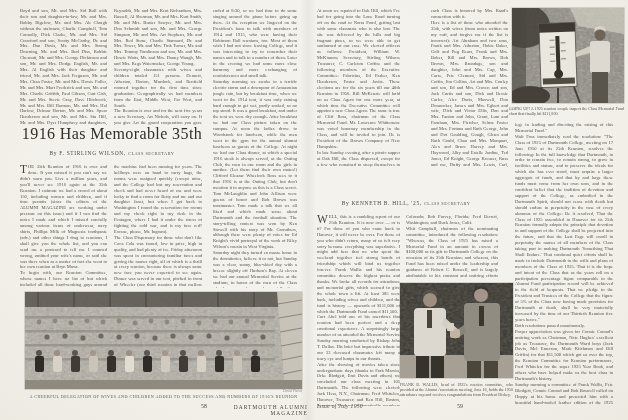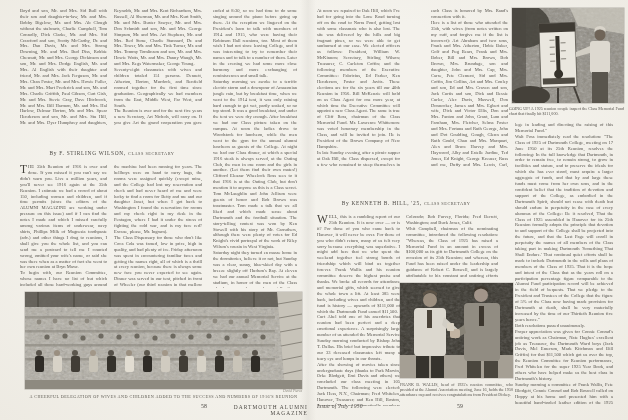--- a/index.html
+++ b/index.html
@@ -32,20 +32,21 @@
 <body>
 
 <div id="spread">
   <div class="gutter"></div>
 
   <div class="col" style="left:20px;top:8px;width:87px;height:117px;">Boyd and son, Mr. and Mrs. Sid Bull with their son and daughter-in-law, Mr. and Mrs. Bobby Bigelow, Mr. and Mrs. Ab Clough without the stalwarts, Charlie Campbell, Tom Connolly, Dick Clarke, Mr. and Mrs. Sid Crawford and son, Scotty McCarthy, Dr. and Mrs. Dan Davis, Mr. and Mrs. Strong Downing, Mr. and Mrs. Bud Diss, Robbie Chesnutt, Mr. and Mrs. George Dickinson and son, Mr. and Mrs. Dodge English, Mr. and Mrs. Al English with their daughter and friend, Mr. and Mrs. Jack Ferguson, Mr. and Mrs. Chan Foster, Mr. and Mrs. Howie Fuller, Mr. and Mrs. Mart Frederick and son, Mr. and Mrs. Charlie Griffith, Paul Gibson, Curt Gish, Mr. and Mrs. Stevie Gray, Dave Hitchcock, Mr. and Mrs. Bill Harmon, Mr. and Mrs. Hal Harlow, Delmar Horton, Mr. and Mrs. Spear Henderson and son, Mr. and Mrs. Stu Hill, Mr. and Mrs. Dyer Humphrey and daughters, Mrs. Horace Kelley, Russ King with his toy and my two daughters, Russ Lamb and son, Mr. and Mrs. Fitch Low, Mr. and Mrs. Sam Llewellyn, Mr. and Mrs. Ray LaBorn, John Loudon, Walt Meacham, Johnny Mitchell, Mr. and Mrs. Monty Wilmont, Mr. and Mrs. Phil Murdock, Mr. and Mrs. Jack Moore, Mr. and Mrs. George Martin, Nat Norwood, Mr. and Mrs. Art Nichols, Mr. and Mrs. Del Niven, Harold Pinkham, Mr. and Mrs. Freddy Peters and daughter, Mr. and Mrs. Ross Reis, Dick Redfield, Mr. and Mrs. Karl Ross, Mr. and Mrs. Bill</div>
   <div class="col" style="left:114px;top:8px;width:88px;height:117px;">Reynolds, Mr. and Mrs. Kent Richardson, Mrs. Russell, Al Sherman, Mr. and Mrs. Kurt Smith, Mr. and Mrs. Buster Sawyer, Mr. and Mrs. Don Schmidt and son, Mr. and Mrs. George Simpson, Mr. and Mrs. Art Stephens, Mr. and Mrs. Red Stone, Charlie Stannard, Dr. and Mrs. Tower, Mr. and Mrs. Tink Turner, Mr. and Mrs. Tommy Tomlinson and son, Mr. and Mrs. Howie Watts, Mr. and Mrs. Danny Waugh, Mr. and Mrs. Regs Watermaker, George Young.
 Seventy-eight classmates with wives and children totaled 151 persons. Dennett, Atherton, Horton, Murdock, and Renfield roomed together for the first time since graduation. Geographically we had members from the East, Middle West, Far West, and South.
 The Reunion is over and for the next five years a new Secretary, Art Nichols, will carry on. If you give Art the grand cooperation you gave me, then the Class will go on to further glory. Write him as often as you can, because his success is yours too. Congratulations and best wishes to the new officers. Aufwiedersehen.</div>
 
+  <div class="headline" style="left:14px;top:124px;width:196px;">1916 Has Memorable 35th</div>
   <div class="byline" style="left:14px;top:150px;width:196px;">
     <span>By F. STIRLING WILSON,</span>
     <span class="role">CLASS SECRETARY</span>
   </div>
 
   <div class="col" style="left:20px;top:164px;width:87px;height:124px;"><span class="dropcap">T</span><span>HE 35th Reunion of 1916 is over and done. If you missed it you can't say we didn't warn you. Live a million years, and you'll never see 1916 again at the 35th Reunion. I estimate we had a crowd of about 150, including women and children, and if time permits (since the editors of the ALUMNI MAGAZINE are working under pressure on this issue) and if I can find the notes I made and which I missed carefully among various items of underwear, navy shirts, Phillips Milk of Magnesia toothpaste (adv.) and other things I drag to reunions, I shall give you the whole list, and you can send me a postcard to tell me I counted wrong, omitted your wife's name, or said she was there when as a matter of fact she went to her own reunion at Bryn Mawr.
 To begin with, our Reunion Committee, whose names I have no list of but which included all those hard-working guys around Boston like Red Soule, had Jim Coffin for a chairman, and Jim was carefully supervised by Ruth Coffin, chairman of the Committee on Arrangements for Wives. Both committees did a superlative job. Everything went as if</span></div>
   <div class="col" style="left:114px;top:164px;width:88px;height:124px;">the machine had been running for years. The bellboys were on hand to carry bags, the rooms were assigned quickly (except mine, and the College had lost my reservation and check and had never heard of me and were lucky to find a room for Betty and me and our daughter Janet, but when I got back to Washington I found the reservation for rooms and my check right in my desk in the Pentagon, where I had it under the stress of fighting the cold war, and is my face red? Excuse, please, Mr. Ingram).
 The Class Dispensary for those who don't like Coca Cola was famed, low in price, high in quality, and had plenty of ice. Friday afternoon was spent in encountering familiar faces and getting the names right, all of which is a thrill at every reunion, because there is always some new face you never expected to see again. Dinner was served in our tent, pitched in front of Wheeler (our third reunion in that mellow old dorm) and it was a very good dinner, hot, tasty and plentiful. We ate at tables and there was a lot of merriment, reminiscing and noise. The President's reception</div>
   <div class="col" style="left:213px;top:8px;width:84px;height:280px;">ended at 8:30, so we had time to do some singing around the piano before going up there. At the reception we lingered on the President's lawn to talk with members of 1914 and 1915, who were having their Robinson Hall reunions, too. Most of them wish I had not since leaving College, and it was interesting to try to remember their names and to talk to a number of them. Later in the evening we had some more close harmony and more exchanging of reminiscences and small talk.

